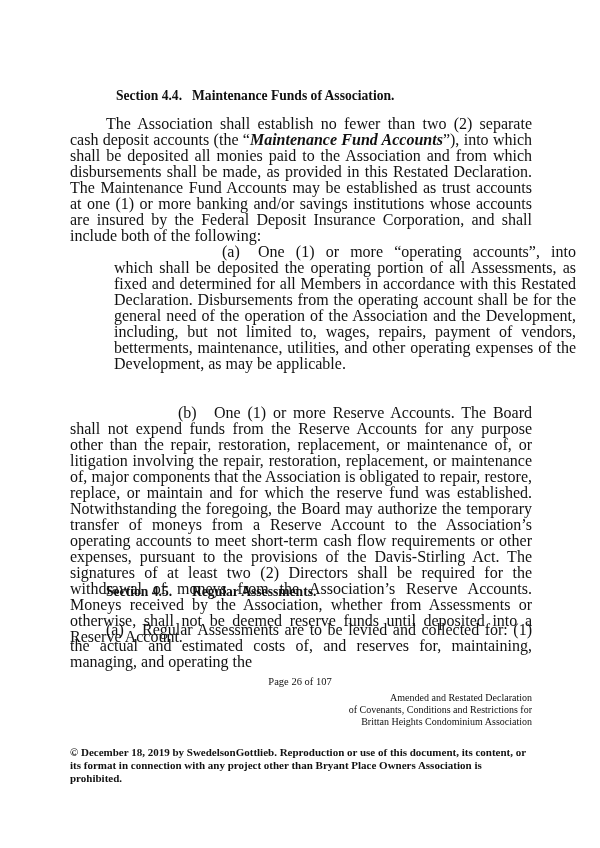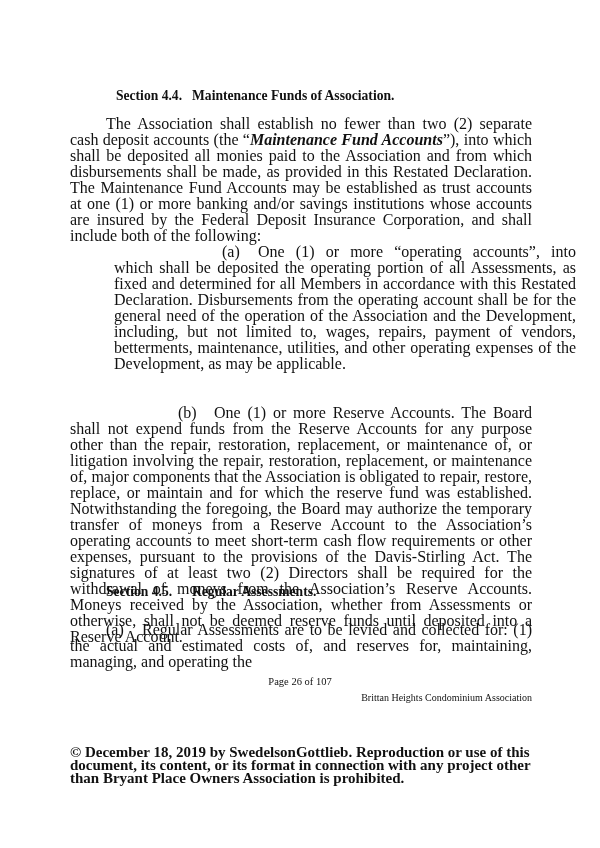--- a/index.html
+++ b/index.html
@@ -10,21 +10,21 @@
     .heading { position: absolute; left: 36px; font-weight: bold; font-size: 13.6px; line-height: 16px; white-space: nowrap; }
     .heading .num { display: inline-block; width: 86px; }
     .indent1 { text-indent: 36px; }
     .indent2 { text-indent: 108px; }
     .indent-a { text-indent: 36px; }
     .tab { display: inline-block; width: 36px; text-indent: 0; }
     .bi { font-style: italic; font-weight: bold; }
     .block { position: absolute; left: 0; width: 462px; }
     .pagenum { position: absolute; top: 676px; left: 0; width: 100%; text-align: center; font-size: 10.5px; }
     .footer-right { position: absolute; top: 692px; right: 68px; text-align: right; font-size: 10px; line-height: 12px; }
-    .copyright { position: absolute; left: 70px; top: 746px; width: 462px; font-weight: bold; font-size: 15px; line-height: 13px; }
+    .copyright { position: absolute; left: 70px; top: 746px; width: 462px; font-weight: bold; font-size: 11px; line-height: 13px; }
   </style>
 </head>
 <body>
 
 <div class="page">
 
   <div class="heading" style="top:88px;text-align:center;">
     <span class="num">Section 4.4.</span><span>Maintenance Funds of Association.</span>
   </div>
 
@@ -45,16 +45,18 @@
   </div>
 
   <div class="block" style="top:622px;">
     <p class="p indent-a"><span class="tab">(a)</span><span>Regular Assessments are to be levied and collected for: (1) the actual and estimated costs of, and reserves for, maintaining, managing, and operating the</span></p>
   </div>
 </div>
 
 <div class="pagenum">Page 26 of 107</div>
 
 <div class="footer-right">
+  <div>Amended and Restated Declaration</div>
+  <div>of Covenants, Conditions and Restrictions for</div>
   <div>Brittan Heights Condominium Association</div>
 </div>
 
 <div class="copyright">© December 18, 2019 by SwedelsonGottlieb. Reproduction or use of this document, its content, or its format in connection with any project other than Bryant Place Owners Association is prohibited.</div>
 
 </body></html>

